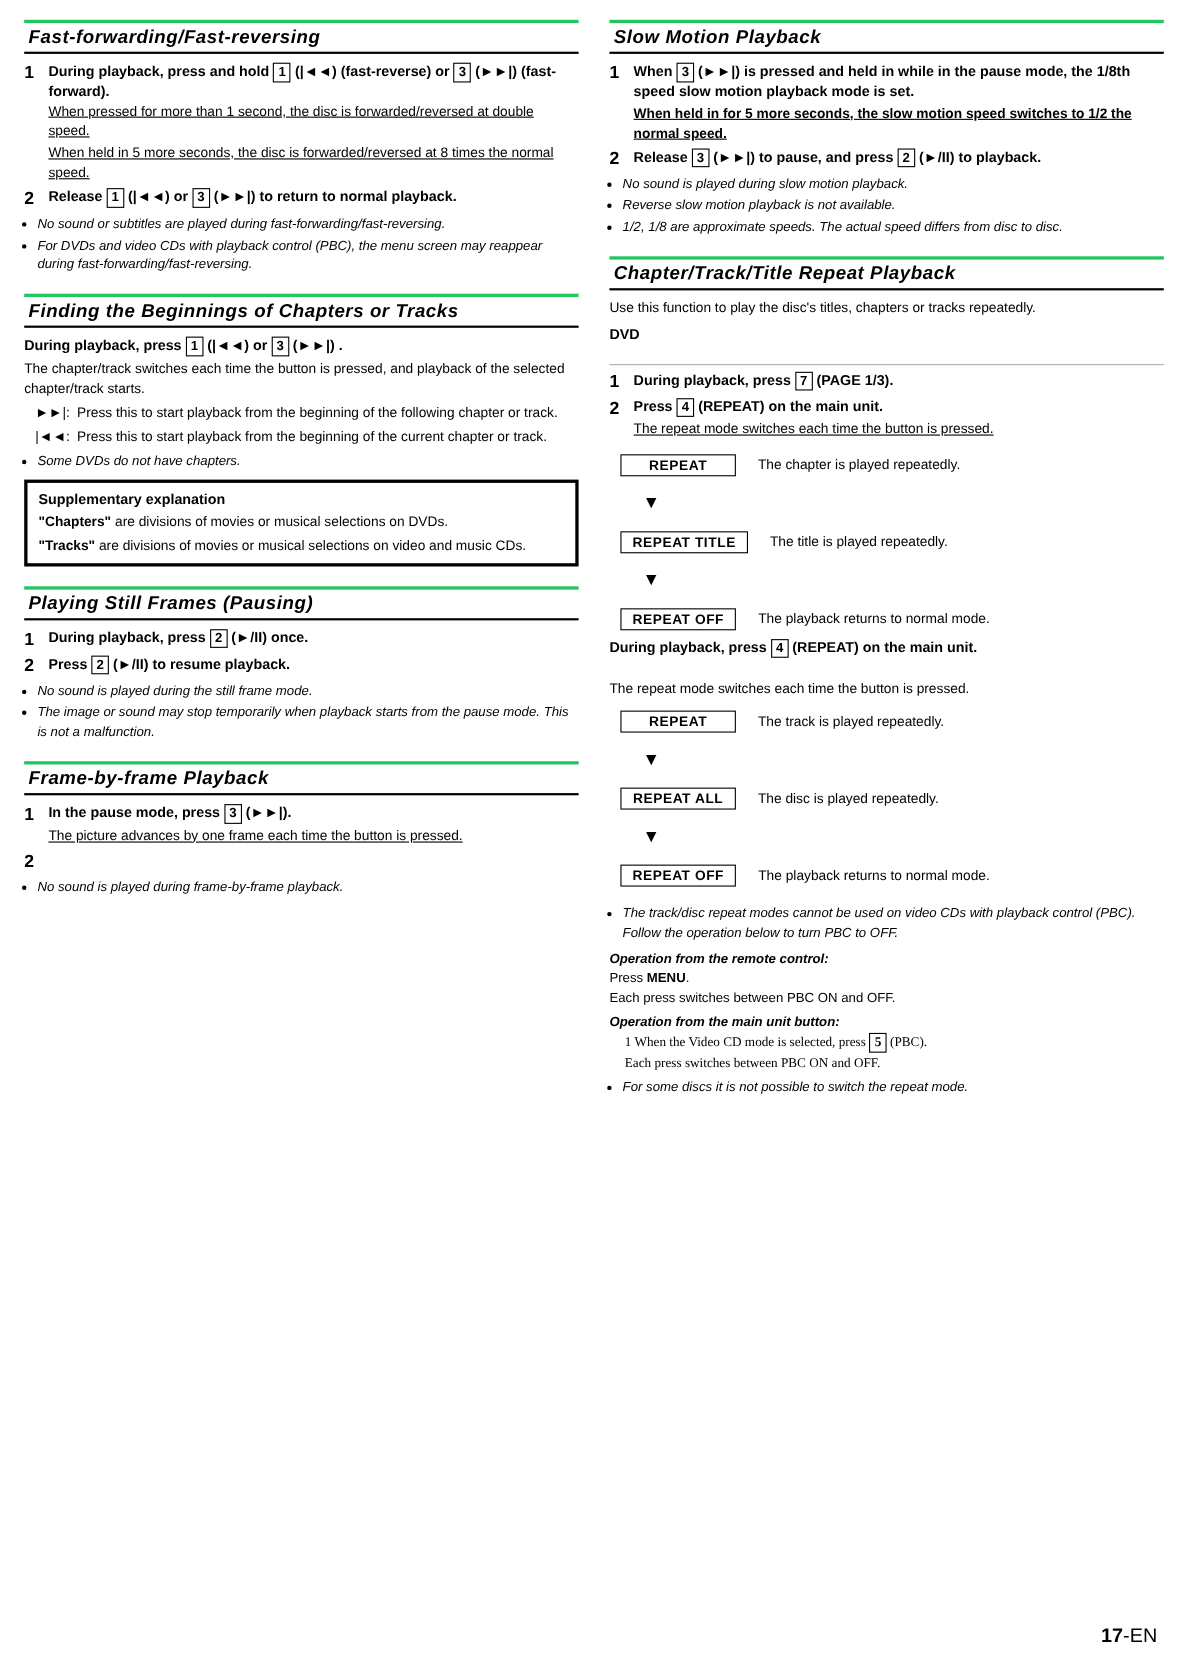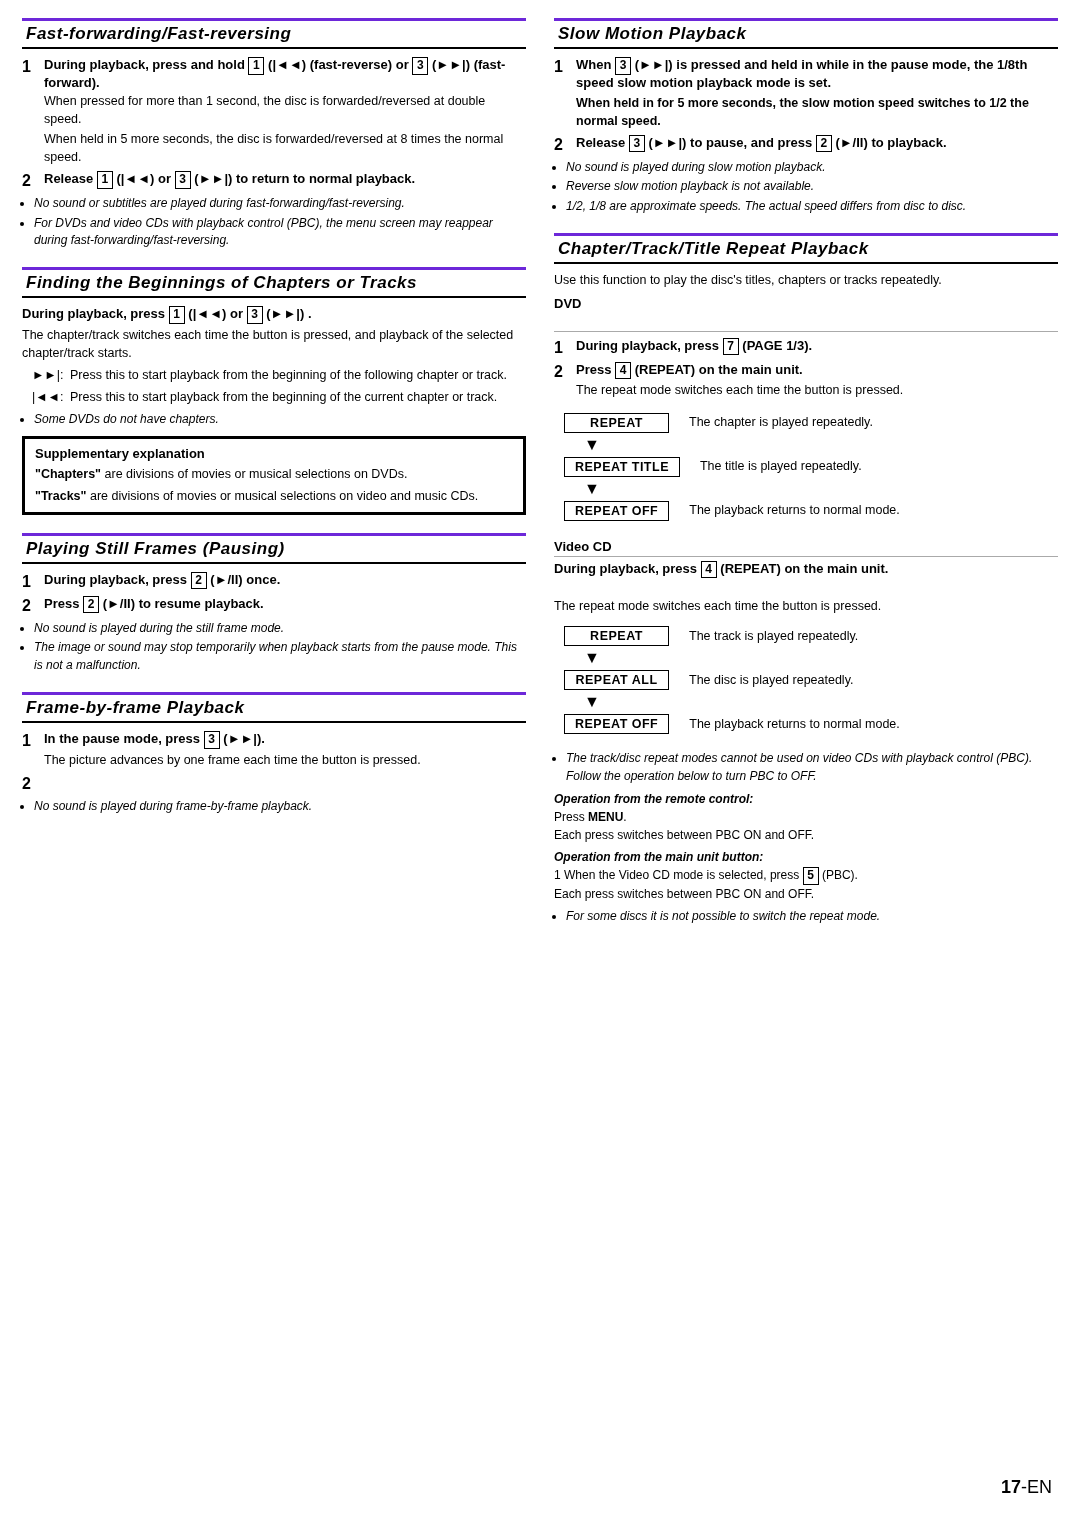--- a/index.html
+++ b/index.html
@@ -25,21 +25,21 @@
       flex: 1 1 0;
       min-width: 0;
     }
     .section {
       margin-bottom: 18px;
     }
     .section-title {
       font-size: 17px;
       font-weight: bold;
       font-style: italic;
-      border-top: 3px solid #6d28d9;
+      border-top: 3px solid #22c55e;
       border-bottom: 2px solid #000;
       padding: 3px 0 3px 4px;
       margin-bottom: 8px;
       background: #fff;
       letter-spacing: 0.5px;
     }
     .step {
       display: flex;
       gap: 6px;
       margin-bottom: 5px;
@@ -54,20 +54,21 @@
     .step-content {
       flex: 1;
     }
     .step-content b {
       font-weight: bold;
     }
     .step-content p {
       margin-top: 2px;
       font-size: 12.5px;
       line-height: 1.45;
+      text-decoration: underline;
     }
     .bullet-list {
       margin: 5px 0 5px 12px;
     }
     .bullet-list li {
       font-style: italic;
       font-size: 12px;
       line-height: 1.45;
       list-style: disc;
       margin-bottom: 2px;
@@ -116,21 +117,21 @@
     .flow-row {
       display: flex;
       align-items: center;
       gap: 12px;
       margin-bottom: 0;
     }
     .flow-col {
       display: flex;
       flex-direction: column;
       align-items: flex-start;
-      gap: 3px;
+      gap: 16px;
     }
     .flow-arrow {
       font-size: 16px;
       line-height: 1;
       margin: 1px 0 1px 20px;
       display: block;
     }
     .flow-desc {
       font-size: 12.5px;
       margin-left: 8px;
@@ -183,23 +184,24 @@
       font-style: italic;
       font-weight: bold;
       font-size: 12px;
     }
     .op-block {
       margin: 4px 0 4px 0;
       font-size: 12px;
       line-height: 1.5;
     }
     .numbered-sub {
-      margin-left: 0;
+      margin-left: 14px;
       font-size: 12px;
       line-height: 1.5;
+      font-family: Liberation Serif, serif;
     }
   </style>
 </head>
 <body>
 
 <div class="page-layout">
 
   <div class="left-col">
 
     <div class="section">
@@ -420,21 +422,20 @@
             <span class="flow-desc">The title is played repeatedly.</span>
           </div>
           <span class="flow-arrow">▼</span>
           <div class="flow-row">
             <div class="flow-box">REPEAT OFF</div>
             <span class="flow-desc">The playback returns to normal mode.</span>
           </div>
         </div>
       </div>
 
-      <span class="video-cd-label">Video CD</span>
 
       <div class="during-playback" style="font-size:13px;font-weight:bold;margin-bottom:21px">
         <span>During playback, press</span>
         <span class="key-box">4</span>
         <span>(REPEAT)</span>
         <span>on the main unit.</span>
       </div>
       <p style="font-size:12.5px;margin-bottom:5px">The repeat mode switches each time the button is pressed.</p>
 
       

